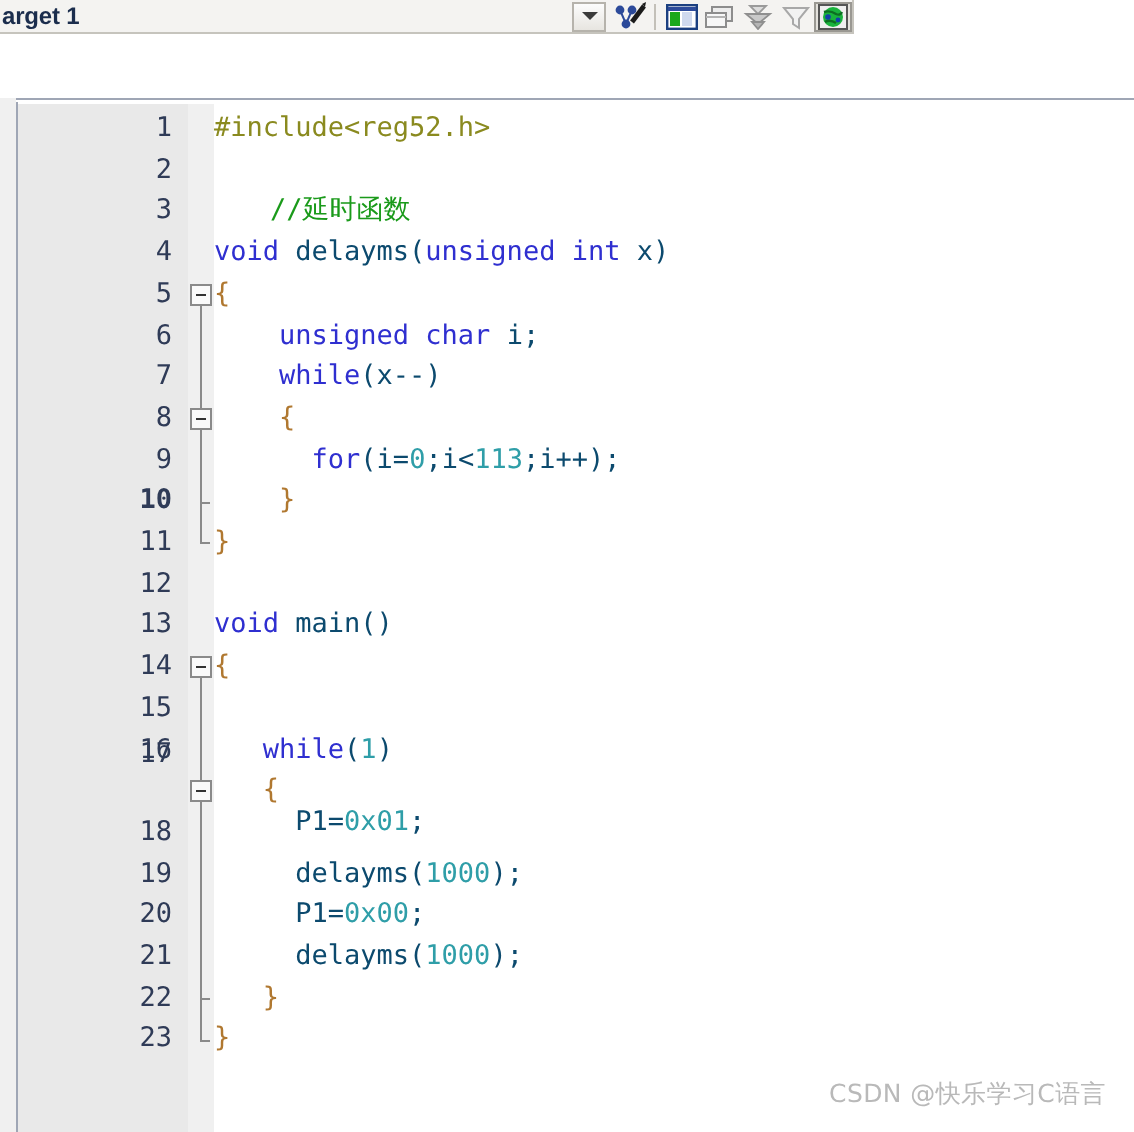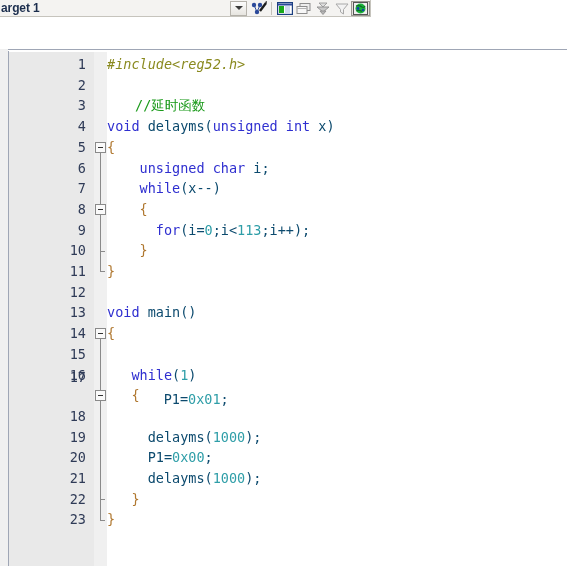--- a/index.html
+++ b/index.html
@@ -14,21 +14,21 @@
     position: relative;
     width: 567px;
     height: 566px;
     background: #ffffff;
   }
 
   
   .toolbar {
     position: absolute;
     left: 0; top: 0;
-    width: 371px; height: 17px;
+    width: 427px; height: 17px;
     background: #f4f3f1;
     border-bottom: 1px solid #c6c4bd;
     border-right: 1px solid #c6c4bd;
     display: flex;
     align-items: center;
     box-sizing: border-box;
     text-align: right;
   }
   .target-label {
     font-size: 12px;
@@ -324,21 +324,21 @@
     <div class="gutter" id="gutter">
         <div class="lnum" style="top: 2px;">1</div>
         <div class="lnum" style="top: 22.7px;">2</div>
         <div class="lnum" style="top: 43.4px;">3</div>
         <div class="lnum" style="top: 64.1px;">4</div>
         <div class="lnum" style="top: 84.8px;">5</div>
         <div class="lnum" style="top: 105.5px;">6</div>
         <div class="lnum" style="top: 126.2px;">7</div>
         <div class="lnum" style="top: 146.9px;">8</div>
         <div class="lnum" style="top: 167.6px;">9</div>
-        <div class="lnum" style="top: 188.3px;">10</div>
+        <div class="lnum" style="top: 188.3px; font-weight: bold;">10</div>
         <div class="lnum" style="top: 209px;">11</div>
         <div class="lnum" style="top: 229.7px;">12</div>
         <div class="lnum" style="top: 250.4px;">13</div>
         <div class="lnum" style="top: 271.1px;">14</div>
         <div class="lnum" style="top: 291.8px;">15</div>
         <div class="lnum" style="top: 312.5px;">16</div>
         <div class="lnum" style="top: 315px;">17</div>
         <div class="lnum" style="top: 353.9px;">18</div>
         <div class="lnum" style="top: 374.6px;">19</div>
         <div class="lnum" style="top: 395.3px;">20</div>
@@ -356,41 +356,42 @@
         <div class="foldbox" style="left: 1px; top: 275.95px;"></div>
         <div class="foldline" style="left: 6px; top: 286.95px; height: 180.8px;"></div>
         <div class="foldtick" style="left: 6px; top: 467.75px;"></div>
         <div class="foldbox" style="left: 1px; top: 338.05px;"></div>
         <div class="foldline" style="left: 6px; top: 349.05px; height: 98px;"></div>
         <div class="foldtick" style="left: 6px; top: 447.05px;"></div>
       </div>
 
     <div class="code-surface">
       <div class="lines" id="code-lines">
-          <div class="line" style="top: 2px; position: absolute; left: 0px; font-style: italic;"><span class="pre">#include&lt;reg52.h&gt;</span></div>
+          <div class="line" style="top: 2px; position: absolute; left: 0px;"><span class="pre">#include&lt;reg52.h&gt;</span></div>
           <div class="line" style="top: 22.7px; position: absolute; left: 0px;">&nbsp;</div>
           <div class="line" style="top: 43.4px; position: absolute; left: 0px;"><span class="cmt">//延时函数</span></div>
           <div class="line" style="top: 64.1px; position: absolute; left: 0px;"><span class="kw">void </span><span class="plain">delayms(</span><span class="kw">unsigned int </span><span class="plain">x)</span></div>
           <div class="line" style="top: 84.8px; position: absolute; left: 0px;"><span class="brace">{</span></div>
           <div class="line" style="top: 105.5px; position: absolute; left: 0px;"><span class="plain">    </span><span class="kw">unsigned char </span><span class="plain">i;</span></div>
           <div class="line" style="top: 126.2px; position: absolute; left: 0px;"><span class="plain">    </span><span class="kw">while</span><span class="plain">(x--)</span></div>
           <div class="line" style="top: 146.9px; position: absolute; left: 0px;"><span class="plain">    </span><span class="brace">{</span></div>
           <div class="line" style="top: 167.6px; position: absolute; left: 0px;"><span class="plain">      </span><span class="kw">for</span><span class="plain">(i=</span><span class="num">0</span><span class="plain">;i&lt;</span><span class="num">113</span><span class="plain">;i++);</span></div>
           <div class="line" style="top: 188.3px; position: absolute; left: 0px;"><span class="plain">    </span><span class="brace">}</span></div>
           <div class="line" style="top: 209px; position: absolute; left: 0px;"><span class="brace">}</span></div>
           <div class="line" style="top: 229.7px; position: absolute; left: 0px;">&nbsp;</div>
           <div class="line" style="top: 250.4px; position: absolute; left: 0px;"><span class="kw">void </span><span class="plain">main()</span></div>
           <div class="line" style="top: 271.1px; position: absolute; left: 0px;"><span class="brace">{</span></div>
           <div class="line" style="top: 291.8px; position: absolute; left: 0px;">&nbsp;</div>
           <div class="line" style="top: 312.5px; position: absolute; left: 0px;"><span class="plain">   </span><span class="kw">while</span><span class="plain">(</span><span class="num">1</span><span class="plain">)</span></div>
           <div class="line" style="top: 333.2px; position: absolute; left: 0px;"><span class="plain">   </span><span class="brace">{</span></div>
-          <div class="line" style="top: 337px; position: absolute; left: 0px; padding-left: 16px;"><span class="plain">     P1=</span><span class="num">0x01</span><span class="plain">;</span></div>
+          <div class="line" style="top: 349px; position: absolute; left: 0px;"><span class="plain">     P1=</span><span class="num">0x01</span><span class="plain">;</span></div>
           <div class="line" style="top: 374.6px; position: absolute; left: 0px;"><span class="plain">     delayms(</span><span class="num">1000</span><span class="plain">);</span></div>
           <div class="line" style="top: 395.3px; position: absolute; left: 0px;"><span class="plain">     P1=</span><span class="num">0x00</span><span class="plain">;</span></div>
           <div class="line" style="top: 416px; position: absolute; left: 0px;"><span class="plain">     delayms(</span><span class="num">1000</span><span class="plain">);</span></div>
           <div class="line" style="top: 436.7px; position: absolute; left: 0px;"><span class="plain">   </span><span class="brace">}</span></div>
           <div class="line" style="top: 457.4px; position: absolute; left: 0px;"><span class="brace">}</span></div>
         </div>
 
     </div>
   </div>
 
+  <div class="watermark">CSDN @快乐学习C语言</div>
 </div>
 
 </body></html>

